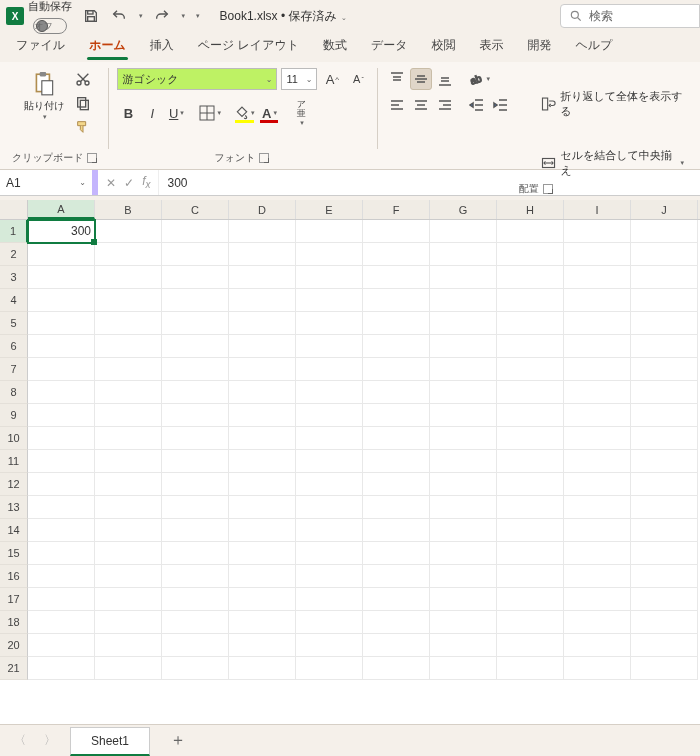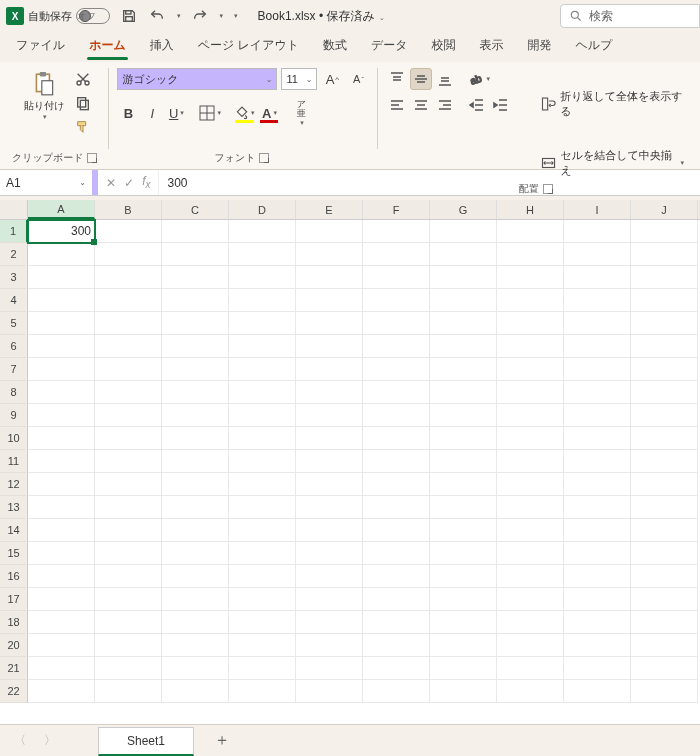--- a/index.html
+++ b/index.html
@@ -1,21 +1,21 @@
 <!DOCTYPE html>
 <html><head>
 <meta charset="utf-8">
 <style>
   * { box-sizing: border-box; margin: 0; padding: 0; }
   body { width: 700px; height: 756px; font-family: "Yu Gothic UI", "Meiryo", sans-serif; font-size: 12px; background: #f5f0ea; overflow: hidden; position: relative; color: #333; }
 
   
   .titlebar { height: 32px; display: flex; align-items: center; padding: 0 6px; gap: 4px; }
   .app-icon { width: 18px; height: 18px; background: #107c41; color: #fff; display: flex; align-items: center; justify-content: center; font-size: 10px; font-weight: bold; border-radius: 2px; }
-  .autosave { display: flex; align-items: flex-end; gap: 4px; font-size: 11px; }
+  .autosave { display: flex; align-items: center; gap: 4px; font-size: 11px; flex-direction: column; }
   .toggle { width: 34px; height: 16px; border: 1px solid #888; border-radius: 8px; position: relative; background: #f5f0ea; }
   .toggle::before { content: ""; width: 10px; height: 10px; border: 1px solid #555; border-radius: 50%; background: #888; position: absolute; left: 2px; top: 1px; }
   .toggle-label { font-size: 9px; position: absolute; right: 13px; top: 1px; color: #666; }
   .qat { display: flex; align-items: center; gap: 10px; margin-left: 6px; color: #555; }
   .qat svg { width: 14px; height: 14px; }
   .doc-title { margin-left: 16px; font-size: 12px; color: #333; }
   .searchbox { position: absolute; right: 0; top: 4px; width: 140px; height: 24px; background: #fff; border: 1px solid #ccc; border-radius: 4px 0 0 4px; display: flex; align-items: center; padding: 0 8px; gap: 6px; color: #666; }
   .searchbox svg { width: 14px; height: 14px; }
 
   
@@ -34,21 +34,21 @@
   .dlaunch::after { content: ""; position: absolute; right: -1px; bottom: -1px; width: 4px; height: 4px; border-right: 1px solid #666; border-bottom: 1px solid #666; }
 
   .bigbtn { display: flex; flex-direction: column; align-items: center; gap: 2px; padding: 2px 4px; cursor: pointer; }
   .bigbtn .icon { width: 28px; height: 28px; display: flex; align-items: center; justify-content: center; }
   .bigbtn .lbl { font-size: 10px; text-align: center; line-height: 1.1; }
   .smcol { display: flex; flex-direction: column; gap: 6px; align-items: center; padding-top: 2px; }
   .smbtn { width: 18px; height: 18px; display: flex; align-items: center; justify-content: center; cursor: pointer; color: #555; }
   .smbtn svg { width: 16px; height: 16px; }
 
   .font-row { display: flex; gap: 4px; align-items: center; }
-  .font-name { width: 160px; height: 22px; border: 1px solid #bbb; background: #c4b5fd; font-size: 11px; padding: 0 4px; display: flex; align-items: center; justify-content: space-between; }
+  .font-name { width: 160px; height: 22px; border: 1px solid #bbb; background: #bef264; font-size: 11px; padding: 0 4px; display: flex; align-items: center; justify-content: space-between; }
   .font-size { width: 36px; height: 22px; border: 1px solid #bbb; background: #fff; font-size: 11px; display: flex; align-items: center; justify-content: space-between; padding: 0 4px; }
   .caret { font-size: 8px; color: #666; }
   .btnrow { display: flex; gap: 2px; align-items: center; margin-top: 6px; }
   .rb { min-width: 22px; height: 22px; display: flex; align-items: center; justify-content: center; cursor: pointer; font-size: 13px; color: #444; padding: 0 2px; gap: 1px; }
   .rb.active { background: #e0d6c8; border: 1px solid #c9bda8; border-radius: 3px; }
   .dd { font-size: 7px; color: #666; margin-left: 1px; }
   .underline-a { position: relative; }
   .color-strip { position: absolute; left: 2px; right: 2px; bottom: 1px; height: 3px; }
   .wrap-row { display: flex; align-items: center; gap: 4px; font-size: 11px; padding: 2px 4px; cursor: pointer; margin-top: 19px; }
   .wrap-row svg { width: 16px; height: 16px; }
@@ -69,21 +69,21 @@
   .row { display: flex; height: 23px; }
   .rh { width: 28px; border-right: 1px solid #ccc; border-bottom: 1px solid #e4e0d9; background: #f0ece5; display: flex; align-items: center; justify-content: center; font-size: 11px; color: #444; }
   .rh.sel { background: #d6ead9; border-right: 2px solid #107c41; }
   .cell { width: 67px; border-right: 1px solid #e8e8e8; border-bottom: 1px solid #e8e8e8; display: flex; align-items: center; justify-content: flex-end; padding: 0 3px; font-size: 12px; position: relative; }
   .cell.selected { outline: 2px solid #107c41; outline-offset: -1px; z-index: 2; }
   .cell.selected::after { content: ""; position: absolute; right: -3px; bottom: -3px; width: 6px; height: 6px; background: #107c41; }
 
   
   .sheettabs { position: absolute; bottom: 0; left: 0; right: 0; height: 32px; background: #f5f0ea; border-top: 1px solid #d6cfc6; display: flex; align-items: center; padding: 0 10px; gap: 10px; }
   .navbtn { color: #aaa; cursor: pointer; padding: 0 4px; }
-  .sheettab { background: #fff; padding: 6px 28px; border: 1px solid #ccc; border-bottom: none; border-radius: 0 0 0 0; font-size: 12px; position: relative; top: 1px; margin-left: 28px; }
+  .sheettab { background: #fff; padding: 6px 20px; border: 1px solid #ccc; border-bottom: none; border-radius: 0 0 0 0; font-size: 12px; position: relative; top: 1px; }
   .sheettab.active { border-bottom: 2px solid #107c41; }
   .addsheet { color: #666; font-size: 16px; cursor: pointer; padding: 0 10px; }
 </style>
 </head>
 <body>
 
 <div class="titlebar">
   <div class="app-icon">X</div>
   <div class="autosave">
     <span>自動保存</span>
@@ -636,33 +636,20 @@
         <div class="cell"></div>
         <div class="cell"></div>
         <div class="cell"></div>
         <div class="cell"></div>
         <div class="cell"></div>
         <div class="cell"></div>
         <div class="cell"></div>
         <div class="cell"></div>
         <div class="cell"></div>
       </div>
-      <div class="row">
-        <div class="rh">22</div>
-        <div class="cell"></div>
-        <div class="cell"></div>
-        <div class="cell"></div>
-        <div class="cell"></div>
-        <div class="cell"></div>
-        <div class="cell"></div>
-        <div class="cell"></div>
-        <div class="cell"></div>
-        <div class="cell"></div>
-        <div class="cell"></div>
-      </div>
     </div>
 </div>
 
 <div class="sheettabs">
   <span class="navbtn">〈</span>
   <span class="navbtn">〉</span>
   <div class="sheettab active"><span>Sheet1</span></div>
   <span class="addsheet">＋</span>
 </div>
 

